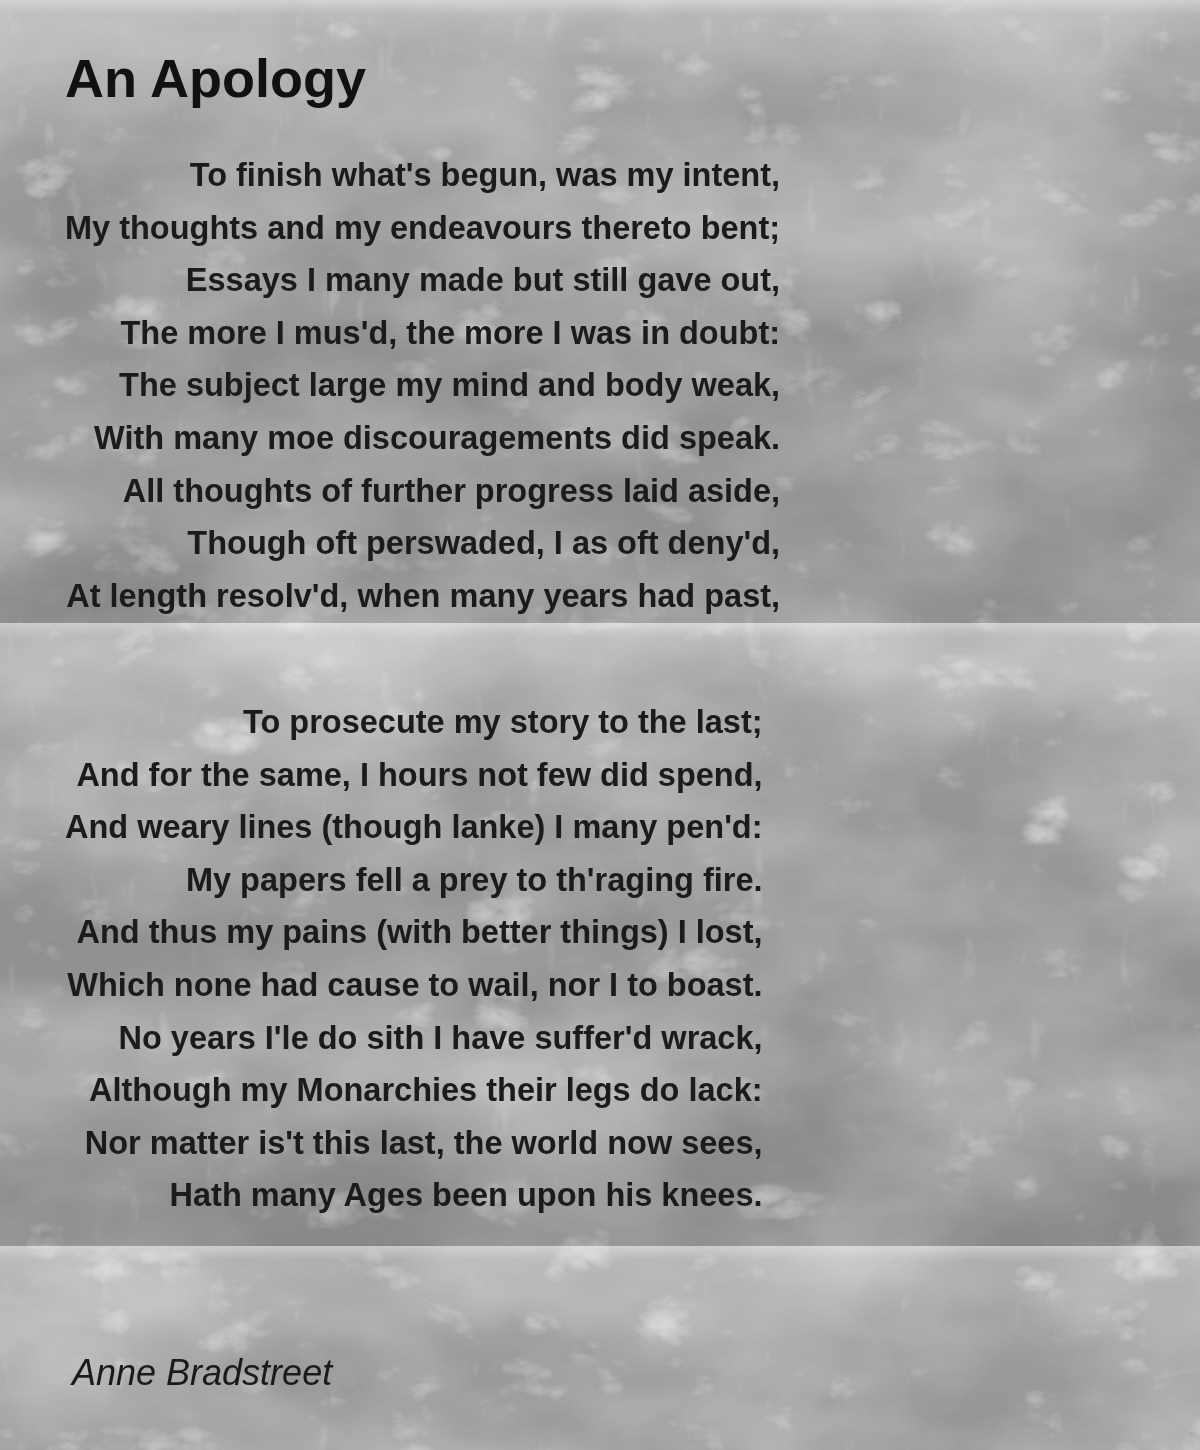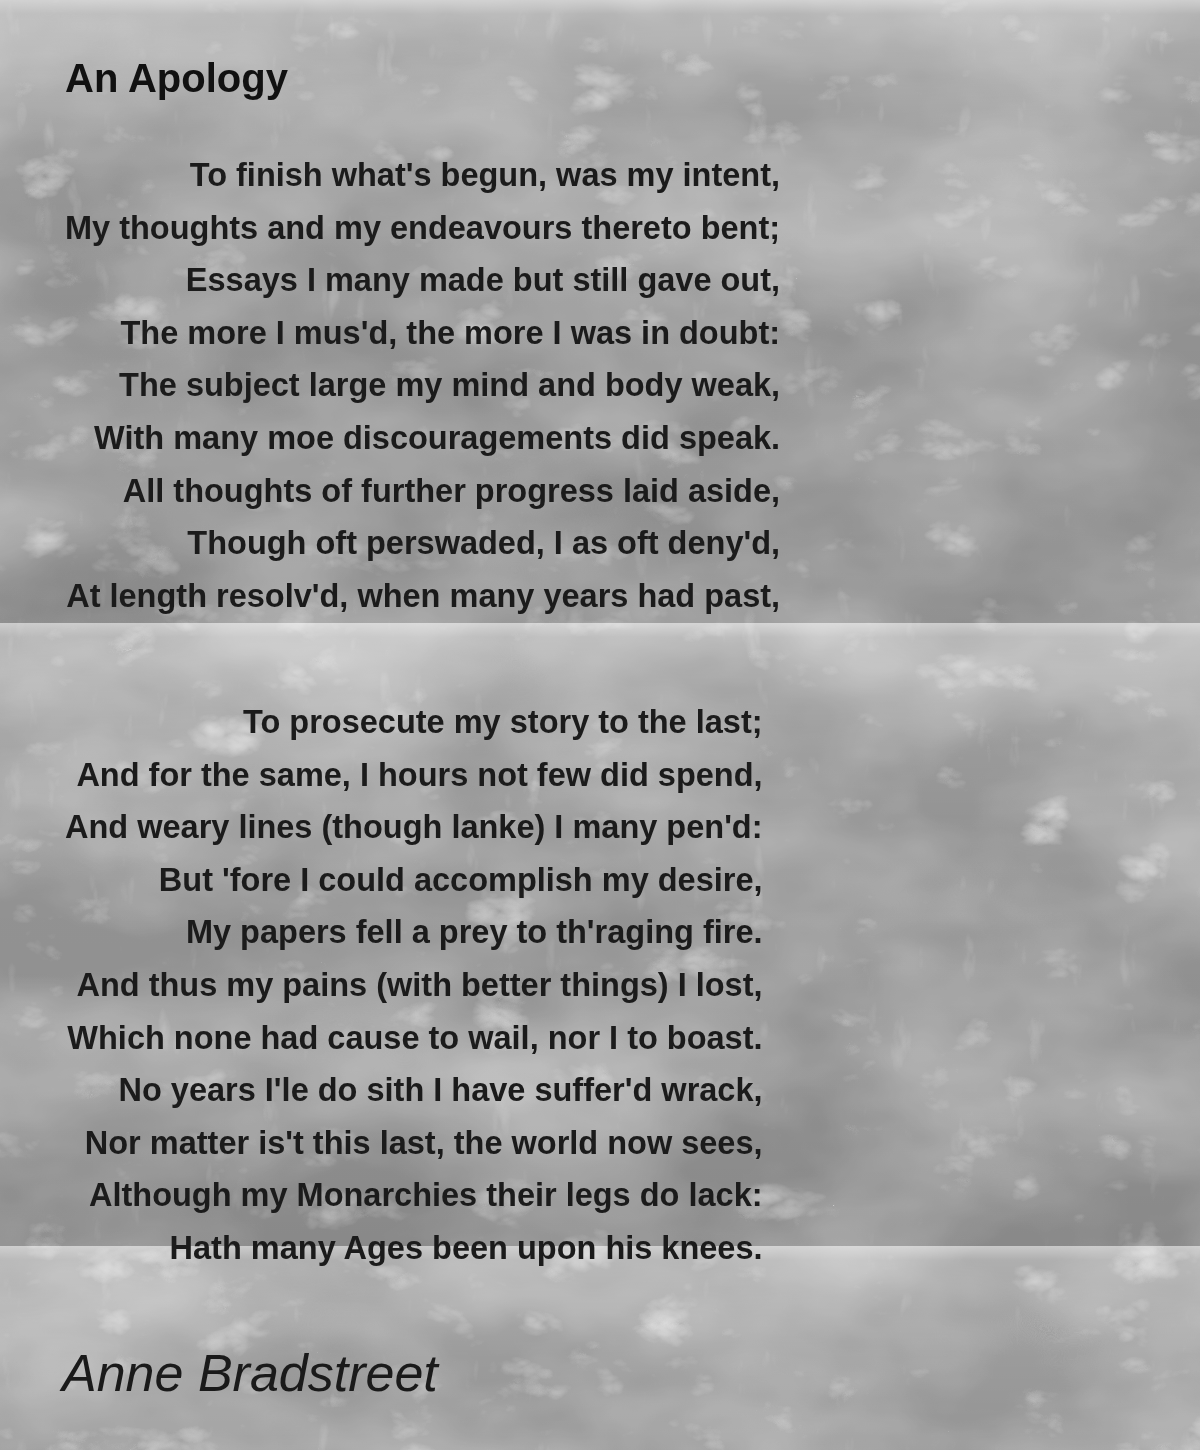--- a/index.html
+++ b/index.html
@@ -46,21 +46,21 @@
     left: 0;
     top: 0;
     width: 1200px;
     height: 1450px;
   }
   .poem-title {
     position: absolute;
     left: 65px;
     top: 54px;
     margin: 0;
-    font-size: 40px;
+    font-size: 54px;
     font-weight: bold;
     line-height: 48px;
     color: #111111;
     white-space: nowrap;
   }
   .stanza {
     position: absolute;
     left: 65px;
     font-size: 32.5px;
     font-weight: bold;
@@ -69,23 +69,23 @@
   .stanza p {
     margin: 0;
     line-height: 52.6px;
     white-space: nowrap;
     text-align: right;
   }
   .stanza-1 { top: 149px; }
   .stanza-2 { top: 696px; }
   .poem-author {
     position: absolute;
-    left: 62px;
+    left: 72px;
     top: 1347px;
-    font-size: 52px;
+    font-size: 36px;
     font-style: italic;
     font-weight: 400;
     line-height: 52px;
     color: #1a1a1a;
     white-space: nowrap;
   }
 </style>
 </head>
 <body>
 
@@ -124,25 +124,24 @@
     <p>With many moe discouragements did speak.</p>
     <p>All thoughts of further progress laid aside,</p>
     <p>Though oft perswaded, I as oft deny'd,</p>
     <p>At length resolv'd, when many years had past,</p>
   </section>
 
   <section class="stanza stanza-2">
     <p>To prosecute my story to the last;</p>
     <p>And for the same, I hours not few did spend,</p>
     <p>And weary lines (though lanke) I many pen'd:</p>
-    <p>But 'fore I could accomplish my desire,</p>
     <p>My papers fell a prey to th'raging fire.</p>
     <p>And thus my pains (with better things) I lost,</p>
     <p>Which none had cause to wail, nor I to boast.</p>
     <p>No years I'le do sith I have suffer'd wrack,</p>
+    <p>Although my Monarchies their legs do lack:</p>
     <p>Nor matter is't this last, the world now sees,</p>
-    <p>Although my Monarchies their legs do lack:</p>
     <p>Hath many Ages been upon his knees.</p>
   </section>
 
   <div class="poem-author">Anne Bradstreet</div>
 
 </div>
 
 </body></html>

